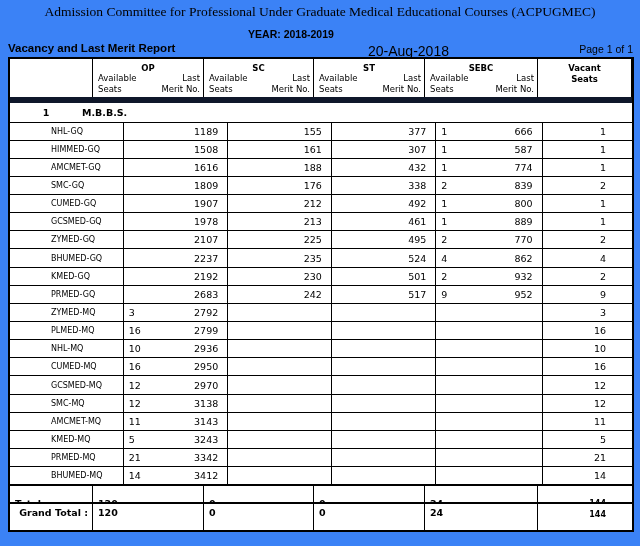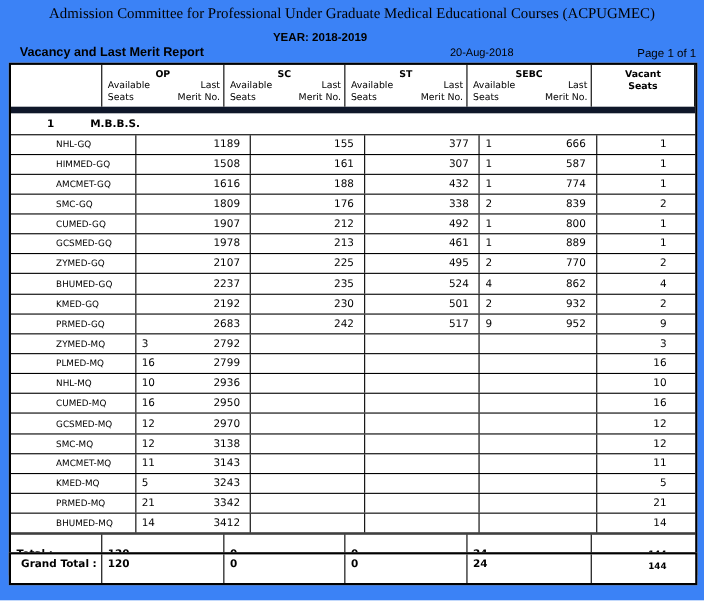--- a/index.html
+++ b/index.html
@@ -10,25 +10,25 @@
   .doc-title {
     position:absolute; top:4px; left:0; width:640px; text-align:center;
     font-family:"Liberation Serif", serif; font-size:13.5px;
   }
   .year-line {
     position:absolute; top:28px; left:0; width:520px; text-align:center;
     font-family:"Liberation Sans", sans-serif; font-size:10.5px; font-weight:bold;margin-left:31px;
   }
   .report-title {
     position:absolute; top:42px; left:8px;
-    font-family:"Liberation Sans", sans-serif; font-size:11.5px; font-weight:bold;margin-left:10px;
+    font-family:"Liberation Sans", sans-serif; font-size:11.5px; font-weight:bold;
   }
   .report-date {
     position:absolute; top:43px; left:368px;
-    font-family:"Liberation Sans", sans-serif; font-size:10px;margin-left:41px;
+    font-family:"Liberation Sans", sans-serif; font-size:14px;
   }
   .page-indicator {
     position:absolute; top:43px; right:7px;
     font-family:"Liberation Sans", sans-serif; font-size:10.5px;
   }
 
   
   .vtable {
     position:absolute; left:8px; top:57px; width:626px;
     border:2px solid #000; box-sizing:border-box; background:#fff;

